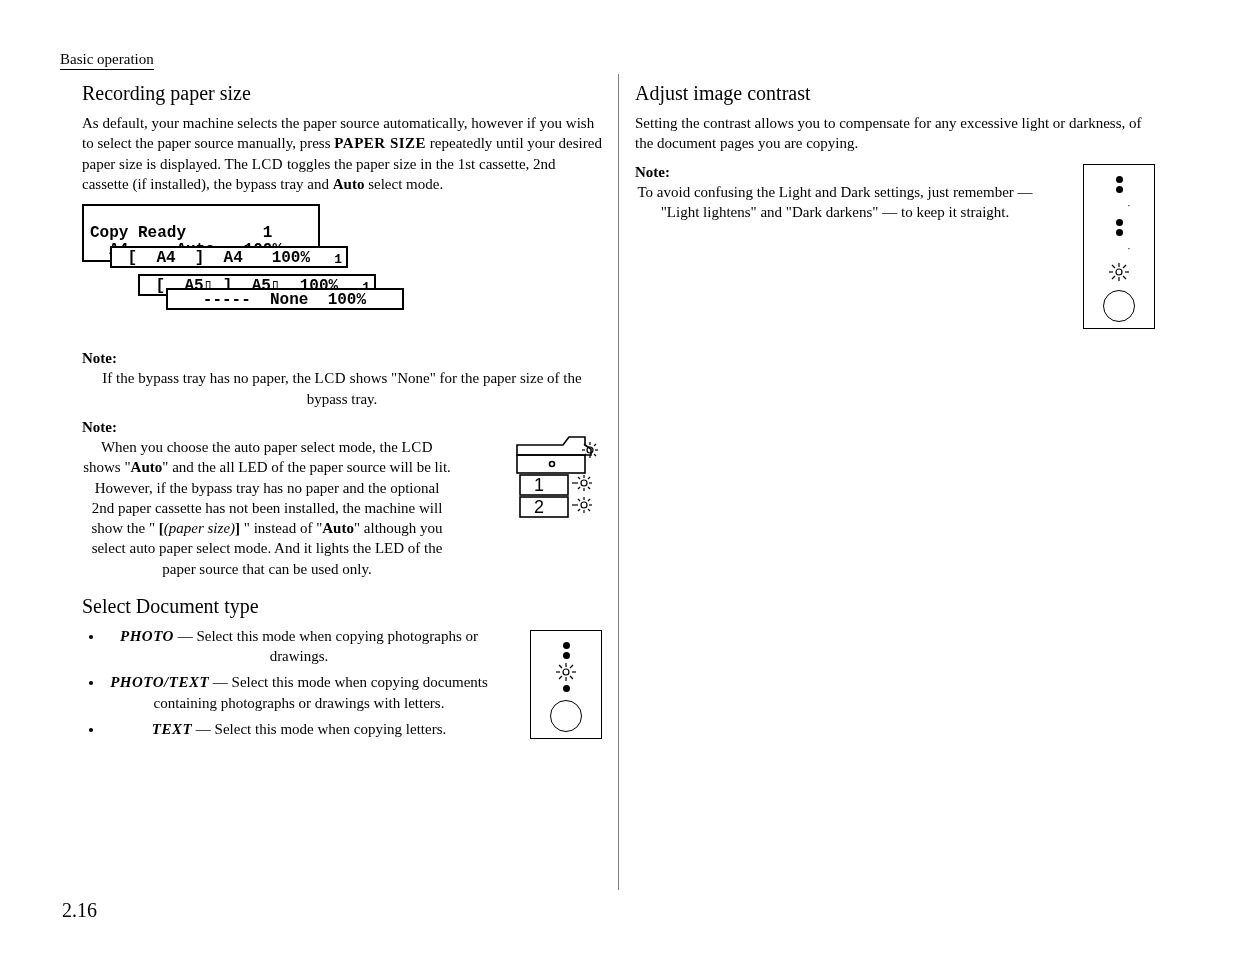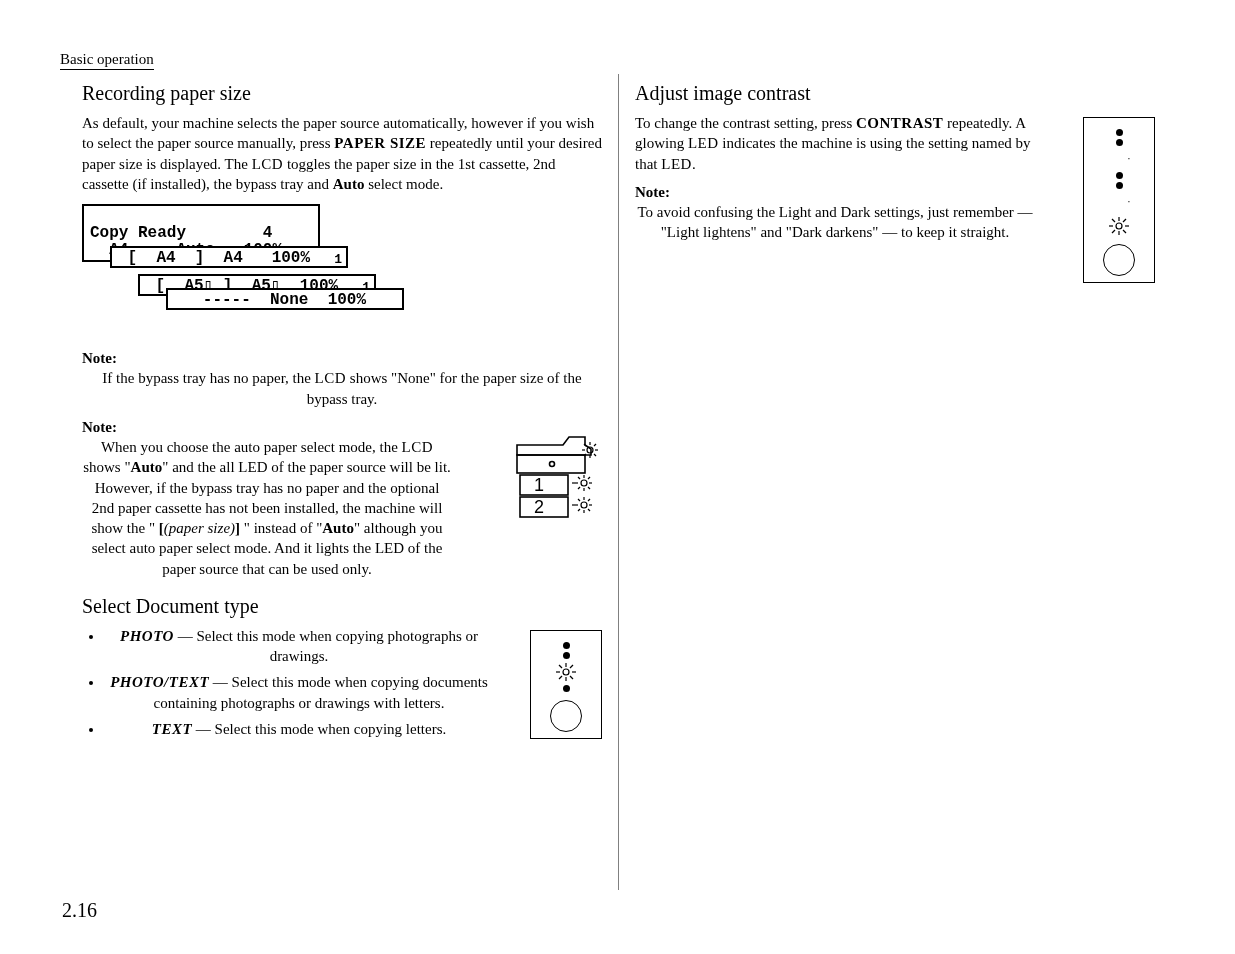--- a/index.html
+++ b/index.html
@@ -106,21 +106,21 @@
   <div class="cols">
 
     <div class="col left">
       <h3>Recording paper size</h3>
       <p class="para">
         <span>As default, your machine selects the paper source automatically, however if you wish to select the paper source manually, press </span><span class="sc b">PAPER SIZE</span><span> repeatedly until your desired paper size is displayed. The </span><span class="sc">LCD</span><span> toggles the paper size in the 1st cassette, 2nd cassette (if installed), the bypass tray and </span><span class="b">Auto</span><span> select mode.</span>
       </p>
 
       <div class="lcd-stack">
         <div class="lcd-box lcd0">
-<span>Copy Ready        4</span>
+<span>Copy Ready        1</span>
 <span>  A4     Auto   100%</span><span class="lcd-tag">1</span></div>
         <div class="lcd-box lcd1"><span> [  A4  ]  A4   100%</span><span class="lcd-tag">1</span></div>
         <div class="lcd-box lcd2"><span> [  A5▯ ]  A5▯  100%</span><span class="lcd-tag">1</span></div>
         <div class="lcd-box lcd3"><span>   -----  None  100%</span></div>
       </div>
 
       <div class="note-row">
         <div class="note-label">Note:</div>
         <div class="note-body"><span>If the bypass tray has no paper, the </span><span class="sc">LCD</span><span> shows "None" for the paper size of the bypass tray.</span></div>
       </div>
@@ -206,20 +206,21 @@
         <li><span class="sc b i">PHOTO/TEXT</span><span> — Select this mode when copying documents containing photographs or drawings with letters.</span></li>
         <li><span class="sc b i">TEXT</span><span> — Select this mode when copying letters.</span></li>
       </ul>
 
       <div style="clear:both"></div>
 
     </div>
 
     <div class="col right">
       <h3>Adjust image contrast</h3>
+      <p class="para">Setting the contrast allows you to compensate for any excessive light or darkness, of the document pages you are copying.</p>
 
       <div class="side-fig panel" style="margin-top:4px;">
         <div style="position:relative;">
             <div class="dot"></div>
           </div>
         <div style="position:relative;"><div class="dot"></div><span class="small-label">·</span></div>
         <div class="dot"></div>
         <div style="position:relative;"><div class="dot"></div><span class="small-label">·</span></div>
         <svg class="led-on" width="26" height="20">
           <g stroke="#000" stroke-width="1.2" fill="none">
@@ -230,23 +231,20 @@
               <line x1="19" y1="10" x2="23" y2="10"></line>
             <line x1="6" y1="3" x2="9" y2="6"></line>
               <line x1="17" y1="6" x2="20" y2="3"></line>
             <line x1="6" y1="17" x2="9" y2="14"></line>
               <line x1="17" y1="14" x2="20" y2="17"></line>
           </g>
         </svg>
         <div class="btn-circle"></div>
       </div>
 
-      <p class="para" style="max-width:400px;">
-        <span>To change the contrast setting, press </span><span class="sc b">CONTRAST</span><span> repeatedly. A glowing </span><span class="sc">LED</span><span> indicates the machine is using the setting named by that </span><span class="sc">LED</span><span>.</span>
-      </p>
 
       <div class="note-row" style="max-width:400px;">
         <div class="note-label">Note:</div>
         <div class="note-body">To avoid confusing the Light and Dark settings, just remember — "Light lightens" and "Dark darkens" — to keep it straight.</div>
       </div>
 
       <div style="clear:both"></div>
     </div>
   </div>
 

